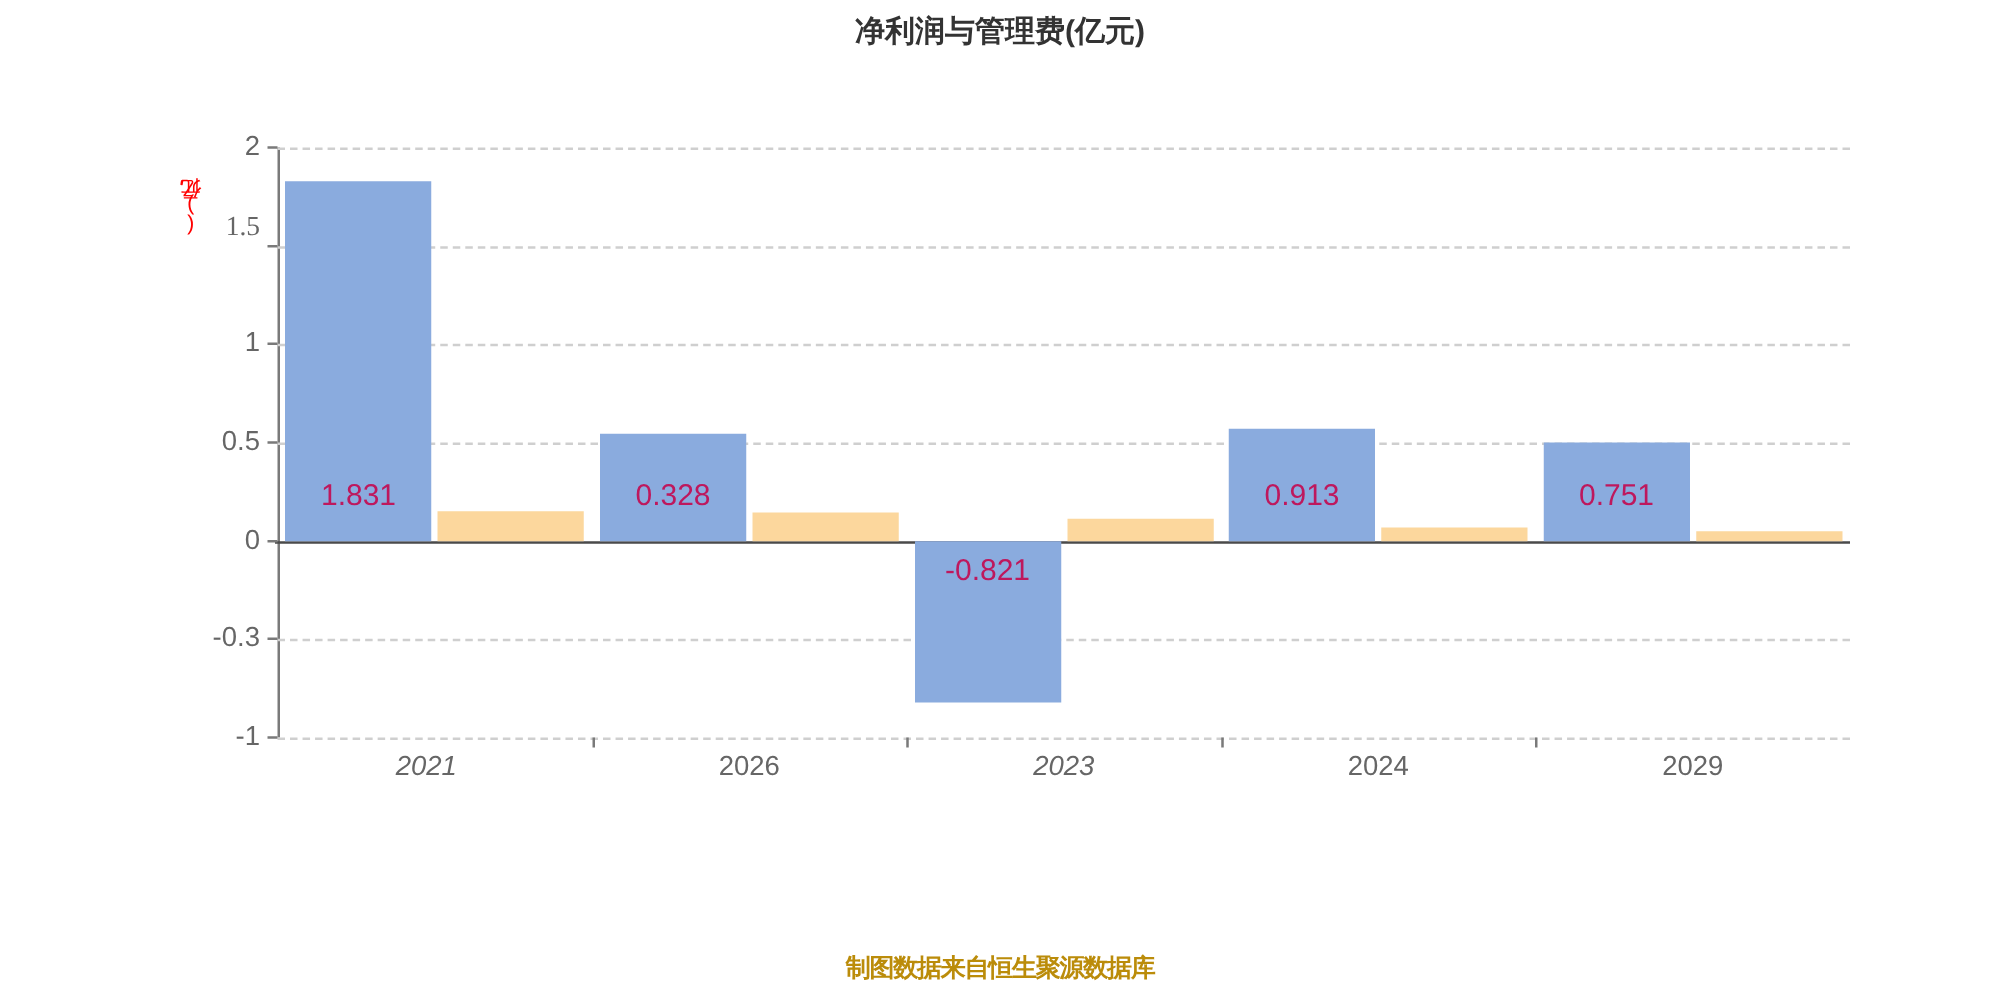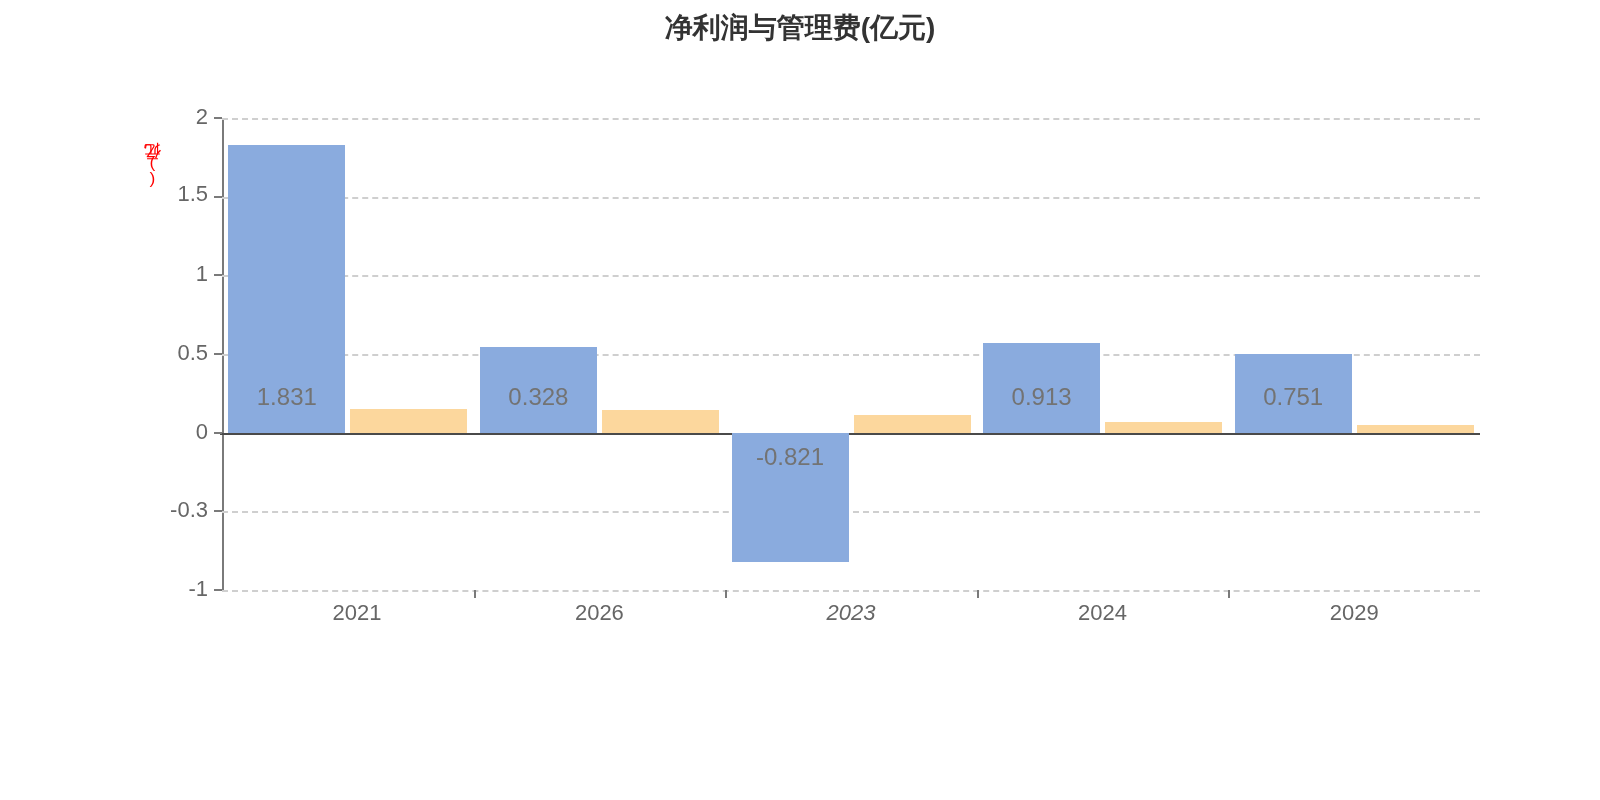--- a/index.html
+++ b/index.html
@@ -17,21 +17,21 @@
     background: #ffffff;
   }
 
   
   .chart-title {
     position: absolute;
     left: 0;
     top: 9px;
     width: 1600px;
     text-align: center;
-    font-size: 28px;
+    font-size: 24px;
     font-weight: bold;
     color: #333333;
     letter-spacing: 0px;
   }
 
   
   
   .plot {
     position: absolute;
     left: 222px;
@@ -100,21 +100,21 @@
   .bar {
     position: absolute;
   }
   .bar.net   { background: #8aabde; }
   .bar.admin { background: #fcd79d; }
 
   .bar-label {
     position: absolute;
     text-align: center;
     font-size: 24px;
-    color: #737373;
+    color: #be185d;
     white-space: nowrap;
   }
 
   
   .xtick-label {
     position: absolute;
     top: 600px;
     text-align: center;
     font-size: 22px;
     color: #666666;
@@ -185,35 +185,35 @@
       <div class="gridline" style="top: 157.333px;"></div>
       <div class="gridline" style="top: 236px;"></div>
       <div class="zeroline" style="top: 314.667px;"></div>
       <div class="gridline" style="top: 393.333px;"></div>
       <div class="gridline" style="top: 472px;"></div>
     </div>
 
   <div id="ylabels">
       <div class="ytick-label" style="left: 130px; width: 78px; top: 104px;">2</div>
       <div class="ytick-mark" style="left: 214px; top: 117px;"></div>
-      <div class="ytick-label" style="left: 130px; width: 78px; top: 181px;">1.5</div>
+      <div class="ytick-label" style="left: 130px; width: 78px; top: 168px; font-family: Liberation Serif, serif;">1.5</div>
       <div class="ytick-mark" style="left: 214px; top: 195.667px;"></div>
       <div class="ytick-label" style="left: 130px; width: 78px; top: 261.333px;">1</div>
       <div class="ytick-mark" style="left: 214px; top: 274.333px;"></div>
       <div class="ytick-label" style="left: 130px; width: 78px; top: 340px;">0.5</div>
       <div class="ytick-mark" style="left: 214px; top: 353px;"></div>
       <div class="ytick-label" style="left: 130px; width: 78px; top: 418.667px;">0</div>
       <div class="ytick-mark" style="left: 214px; top: 431.667px;"></div>
       <div class="ytick-label" style="left: 130px; width: 78px; top: 497.333px;">-0.3</div>
       <div class="ytick-mark" style="left: 214px; top: 510.333px;"></div>
       <div class="ytick-label" style="left: 130px; width: 78px; top: 576px;">-1</div>
       <div class="ytick-mark" style="left: 214px; top: 589px;"></div>
     </div>
   <div id="xlabels">
-      <div class="xtick-label" style="left: 277px; width: 160px;">2021</div>
+      <div class="xtick-label" style="left: 261px; width: 160px; font-style: italic;">2021</div>
       <div class="xtick-label" style="left: 519.4px; width: 160px;">2026</div>
       <div class="xtick-mark" style="left: 473.6px;"></div>
       <div class="xtick-label" style="left: 771px; width: 160px; font-style: italic;">2023</div>
       <div class="xtick-mark" style="left: 725.2px;"></div>
       <div class="xtick-label" style="left: 1022.6px; width: 160px;">2024</div>
       <div class="xtick-mark" style="left: 976.8px;"></div>
       <div class="xtick-label" style="left: 1274.2px; width: 160px;">2029</div>
       <div class="xtick-mark" style="left: 1228.4px;"></div>
     </div>
   <div id="bars-layer">
@@ -228,14 +228,15 @@
       <div class="bar admin" style="left: 853.5px; top: 415.045px; width: 117px; height: 17.6213px;"></div>
       <div class="bar net" style="left: 983.1px; top: 343.144px; width: 117px; height: 89.5227px;"></div>
       <div class="bar-label" style="left: 963.1px; width: 157px; top: 382.667px;">0.913</div>
       <div class="bar admin" style="left: 1105.1px; top: 421.968px; width: 117px; height: 10.6987px;"></div>
       <div class="bar net" style="left: 1234.7px; top: 354.315px; width: 117px; height: 78.352px;"></div>
       <div class="bar-label" style="left: 1214.7px; width: 157px; top: 382.667px;">0.751</div>
       <div class="bar admin" style="left: 1356.7px; top: 425.429px; width: 117px; height: 7.23733px;"></div>
     </div>
 
 
+  <div class="footer-note">制图数据来自恒生聚源数据库</div>
 
 </div>
 
 </body></html>

